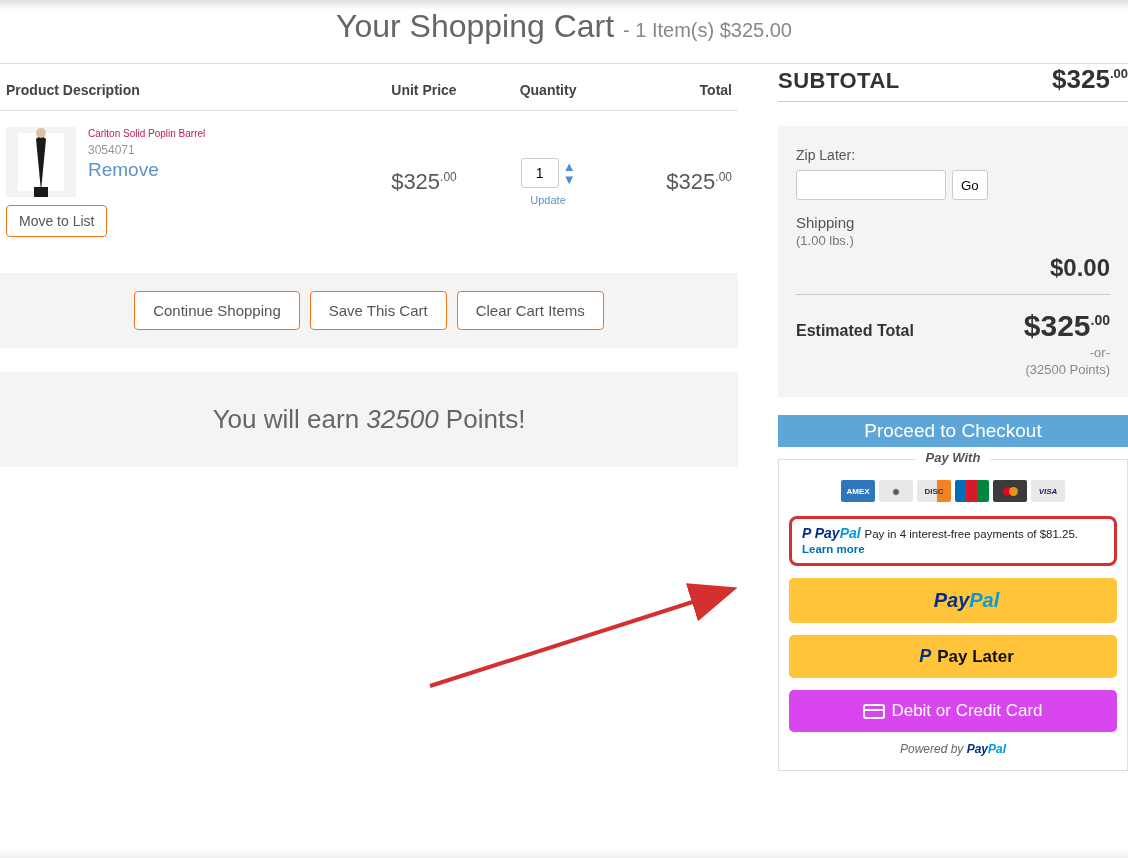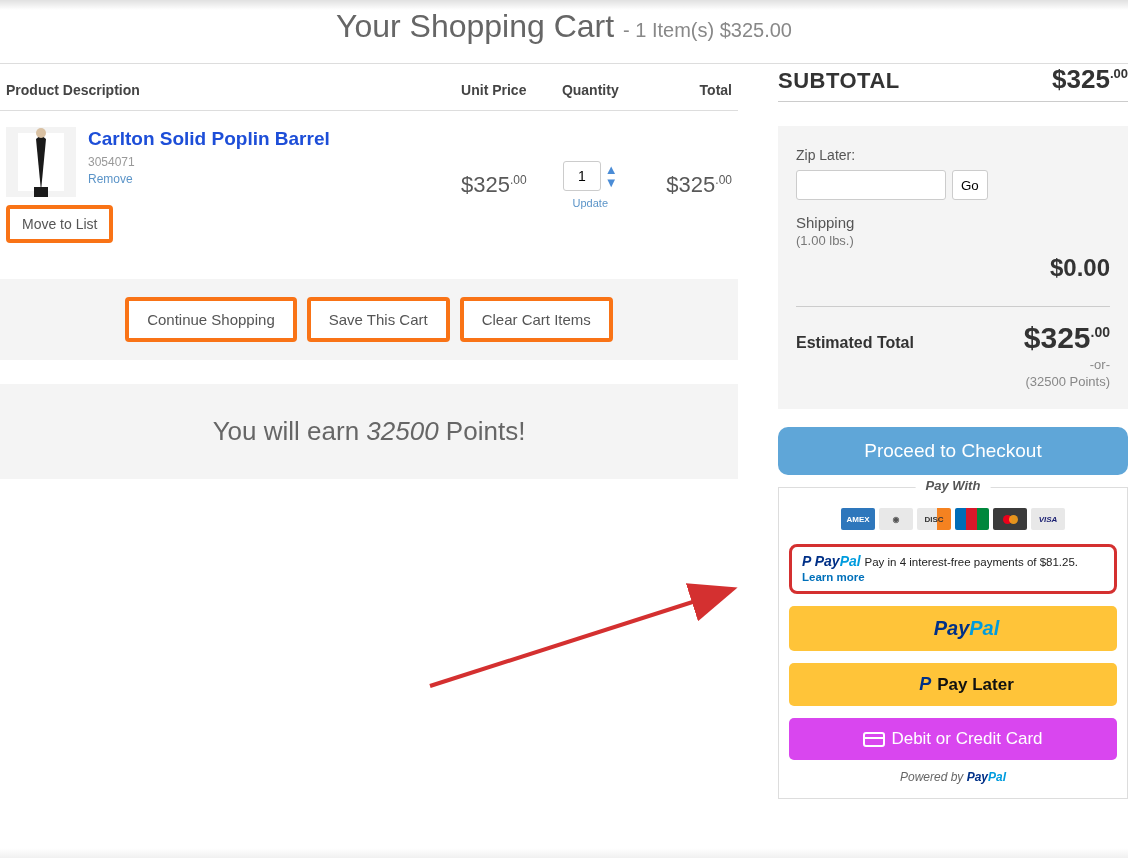--- a/index.html
+++ b/index.html
@@ -45,37 +45,37 @@
   font-weight: 600;
   padding: 18px 6px 12px 6px;
   border-bottom: 1px solid #ddd;
 }
 table.cart td { padding: 16px 6px; vertical-align: top; }
 .thumb {
   width: 70px; height: 70px;
   display: inline-block;
   background: #f0f0f0;
 }
-.product-name { color: #1d4ed8; font-size: 19px; line-height: 1.3; font-weight: bold; }
+.product-name { color: #be185d; font-size: 10px; line-height: 1.3; }
 .sku { color: #999; font-size: 12px; margin-top: 3px; }
-.remove-link { color: #5b94c8; font-size: 12px; cursor: pointer; margin-top: 2px; display: inline-block; }
+.remove-link { color: #5b94c8; font-size: 19px; cursor: pointer; margin-top: 2px; display: inline-block; }
 .price { font-size: 22px; color: #595959; }
 .price .cents { font-size: 12px; vertical-align: super; }
 .qty-wrap { display: flex; align-items: center; gap: 6px; flex-direction: column; }
 .qty-row { display: flex; align-items: center; gap: 4px; }
 .qty-input {
   width: 38px; height: 30px;
   border: 1px solid #ccc; border-radius: 3px;
   text-align: center; font-size: 14px;
 }
 .qty-arrows { display: flex; flex-direction: column; line-height: 1; }
 .qty-arrows span { color: #4a8cd6; font-size: 13px; cursor: pointer; }
 .update-link { font-size: 11px; color: #5b94c8; cursor: pointer; }
 .btn {
-  border: 4px solid #f97316;
+  border: 1px solid #f97316;
   background: #fff;
   border-radius: 4px;
   padding: 7px 12px;
   font-size: 14px;
   color: #555;
   cursor: pointer;
 }
 .move-list-btn { margin-top: 8px; }
 
 .gray-panel {
@@ -116,36 +116,36 @@
   padding: 0 6px;
 }
 .go-btn {
   border: 1px solid #ccc; background: #fff; border-radius: 3px;
   height: 30px; padding: 0 8px; cursor: pointer;
 }
 .ship-label { font-size: 15px; color: #555; margin-top: 14px; }
 .ship-weight { font-size: 13px; color: #777; margin-top: 2px; }
 .ship-amount {
   text-align: right; font-size: 24px; font-weight: 700; color: #333;
-  border-bottom: 1px solid #ccc; padding-bottom: 24px; margin-top: 6px;
+  border-bottom: 1px solid #ccc; padding-bottom: 12px; margin-top: 6px;
 }
 .est-row { display: flex; justify-content: space-between; align-items: baseline; margin-top: 14px; }
 .est-row .label { font-size: 16px; font-weight: 700; color: #333; }
 .est-row .amt { font-size: 30px; font-weight: 700; color: #333; }
 .est-row .cents { font-size: 14px; vertical-align: super; font-weight: 700; }
 .or-label, .points-label { text-align: right; font-size: 13px; color: #888; margin-top: 2px; }
 
 .checkout-btn {
   background: #5fa6d8;
   color: #fff;
   font-size: 19px;
   border: none;
-  border-radius: 10px;
+  border-radius: 0;
   width: 100%;
-  padding: 13px 0;
+  padding: 5px 0;
   margin-top: 18px;
   cursor: pointer;
 }
 
 .paywith-box {
   border: 1px solid #ddd;
   margin-top: 12px;
   position: relative;
   padding: 20px 10px 14px 10px;
   text-align: center;

